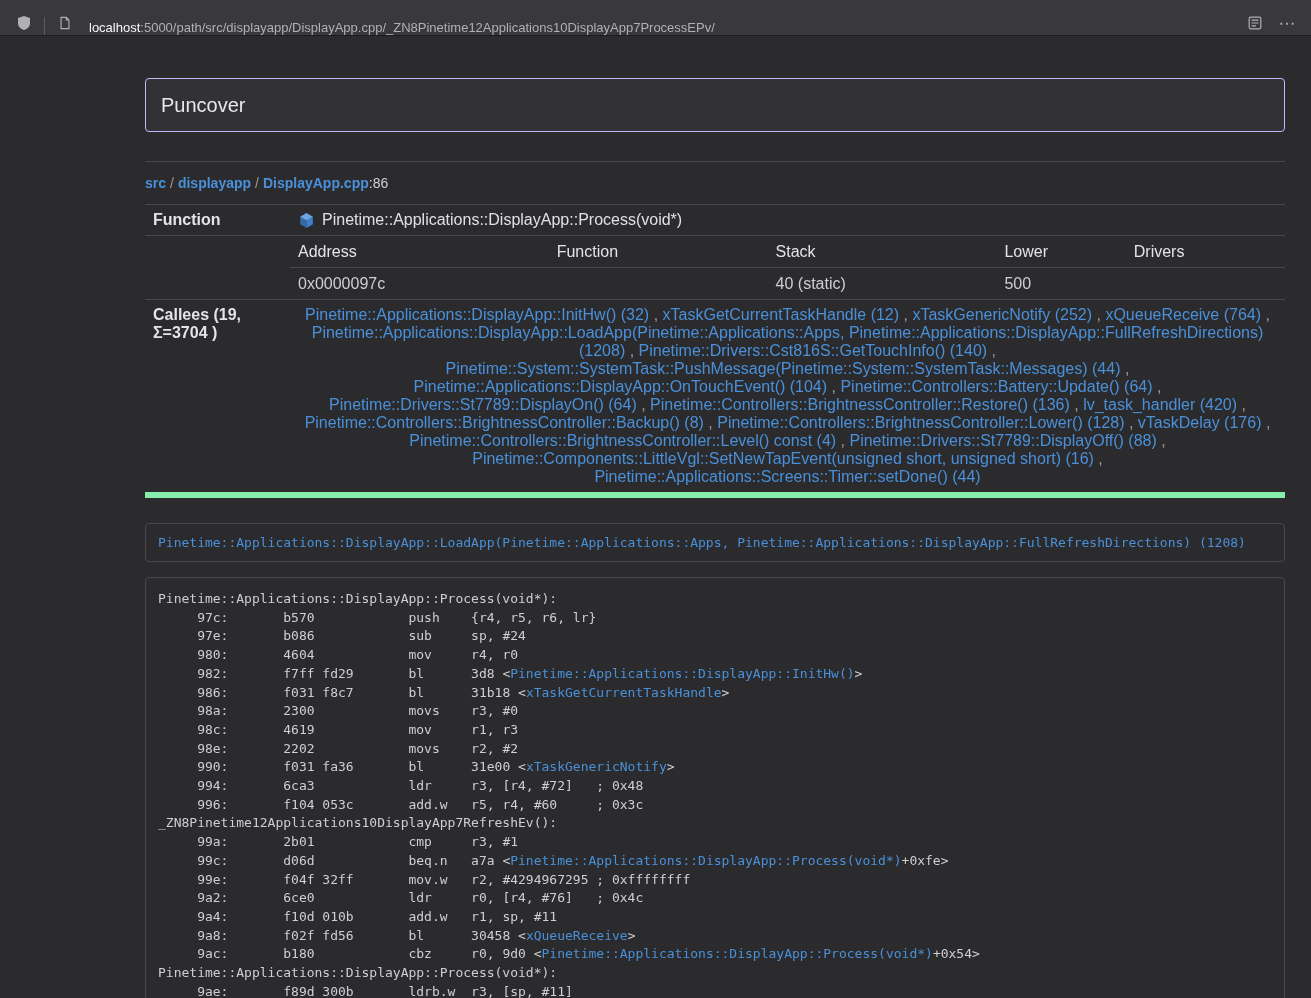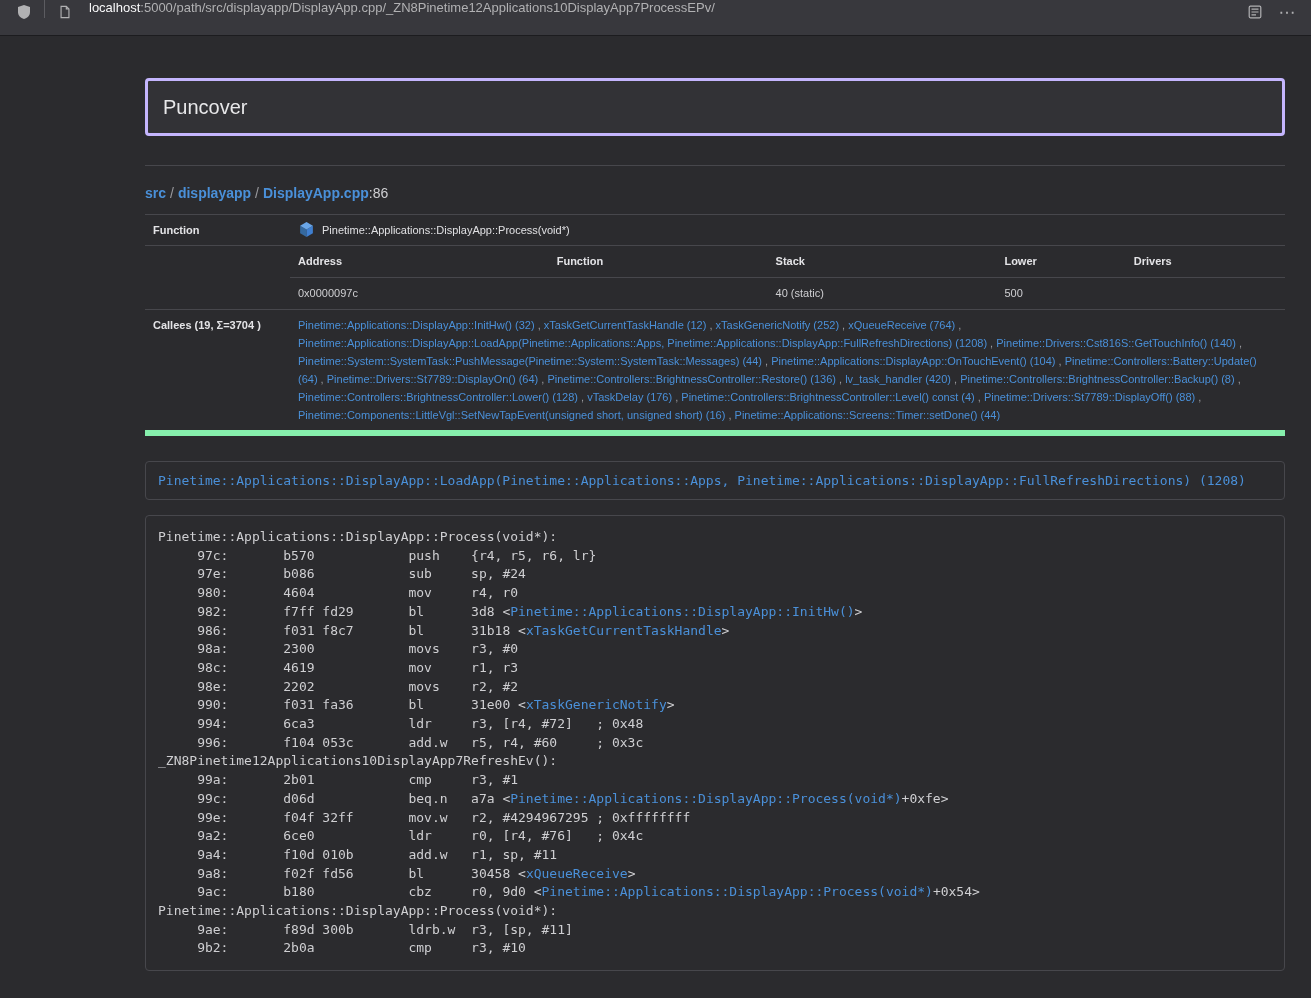--- a/index.html
+++ b/index.html
@@ -6,56 +6,56 @@
   *{box-sizing:border-box;}
   html,body{margin:0;padding:0;}
   body{
     width:1311px;height:998px;overflow:hidden;
     background:#2b2b2e;color:#cfcfd2;
     font-family:"Liberation Sans",sans-serif;
   }
   
   .toolbar{
     height:36px;background:#38383d;border-bottom:1px solid #1c1c1f;
-    display:flex;align-items:flex-start;padding:0 12px;gap:8px;
+    display:flex;align-items:flex-end;padding:0 12px;gap:8px;
   }
   .tb-icon{display:inline-flex;align-items:center;justify-content:center;
     width:24px;height:24px;border-radius:3px;cursor:pointer;}
   .tb-divider{width:1px;height:18px;background:#5c5c61;display:inline-block;}
   .urlbar{flex:1;font-size:13px;color:#b1b1b3;padding-left:4px;white-space:nowrap;overflow:hidden;}
   .url-host{color:#f9f9fa;}
   .dots{font-size:17px;color:#b1b1b3;line-height:1;}
   
   .container{margin-left:145px;width:1140px;}
   .panel{
-    margin-top:42px;border:3px solid #c4b5fd;border-radius:4px;
+    margin-top:42px;border:1px solid #c4b5fd;border-radius:4px;
     background:#323236;padding:14px 15px;
   }
   .panel h1{margin:0;font-size:20px;font-weight:400;color:#e8e8ea;line-height:24px;}
   hr.rule{border:0;border-top:1px solid #47474c;margin:29px 0 0 0;}
-  .breadcrumb{margin-top:19px;font-size:14px;font-weight:700;color:#9a9a9e;}
+  .breadcrumb{margin-top:13px;font-size:14px;font-weight:700;color:#9a9a9e;}
   a.link{color:var(--link);text-decoration:none;cursor:pointer;}
   .bsep{margin:0 4px;font-weight:400;color:#9a9a9e;}
   .bline{color:#cfcfd2;font-weight:400;}
   
-  table.fn-table{width:100%;border-collapse:collapse;margin-top:13px;font-size:11px;color:#cfcfd2;}
+  table.fn-table{width:100%;border-collapse:collapse;margin-top:13px;font-size:16px;color:#cfcfd2;}
   table.fn-table > tbody > tr{border-top:1px solid #47474c;}
   table.fn-table > tbody > tr.t-bottom{border-bottom:6px solid #86efac;}
   table.fn-table > tbody > tr > td{padding:6px 8px;vertical-align:top;line-height:18px;}
   table.fn-table > tbody > tr > td.label{width:145px;font-weight:700;color:#e4e4e7;}
   table.fn-table > tbody > tr > td.stats-holder{padding:0;}
   table.stats{width:100%;border-collapse:collapse;}
   table.stats th{
-    text-align:left;font-weight:700;color:#e4e4e7;
+    text-align:left;font-weight:400;color:#e4e4e7;
     padding:7px 8px;border-bottom:1px solid #47474c;line-height:17px;
   }
   table.stats td{padding:7px 8px;line-height:17px;}
   .fn-icon{display:inline-block;width:17px;height:17px;vertical-align:-4px;margin-right:7px;}
   .fn-name{color:#e0e0e3;}
-  .callees-cell{line-height:20px;}
+  .callees-cell{line-height:20px;text-align:center;}
   .sep{color:#9a9a9e;}
   
   .symbol-box{
     margin-top:25px;border:1px solid #47474c;border-radius:4px;
     padding:11px 12px;font-family:"DejaVu Sans Mono",monospace;font-size:13px;line-height:15px;
     white-space:nowrap;overflow:hidden;
   }
   .code-box{
     margin-top:15px;border:1px solid #47474c;border-radius:4px;
     padding:12px;overflow:hidden;

